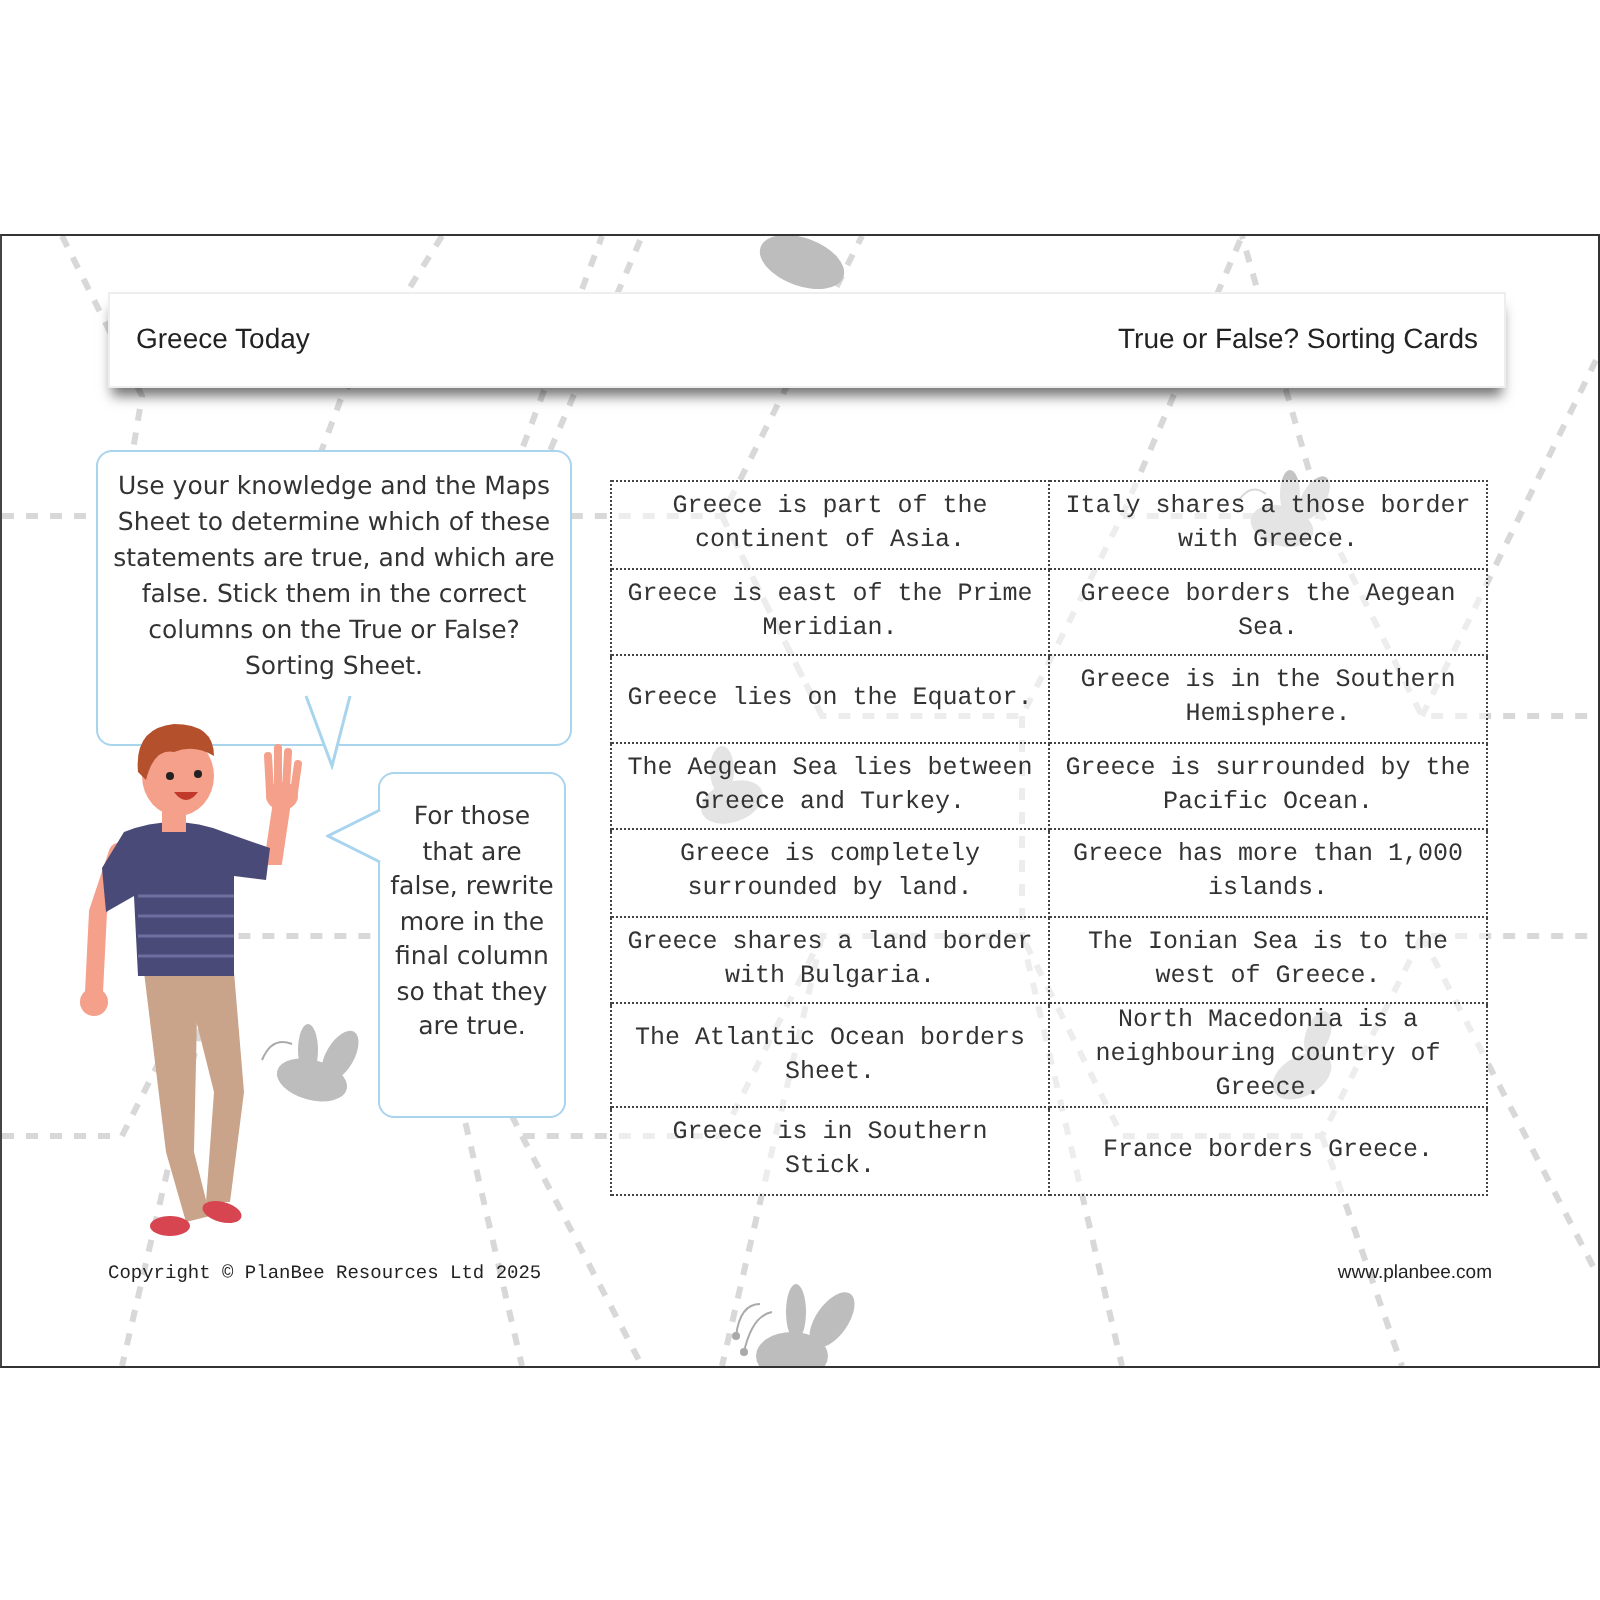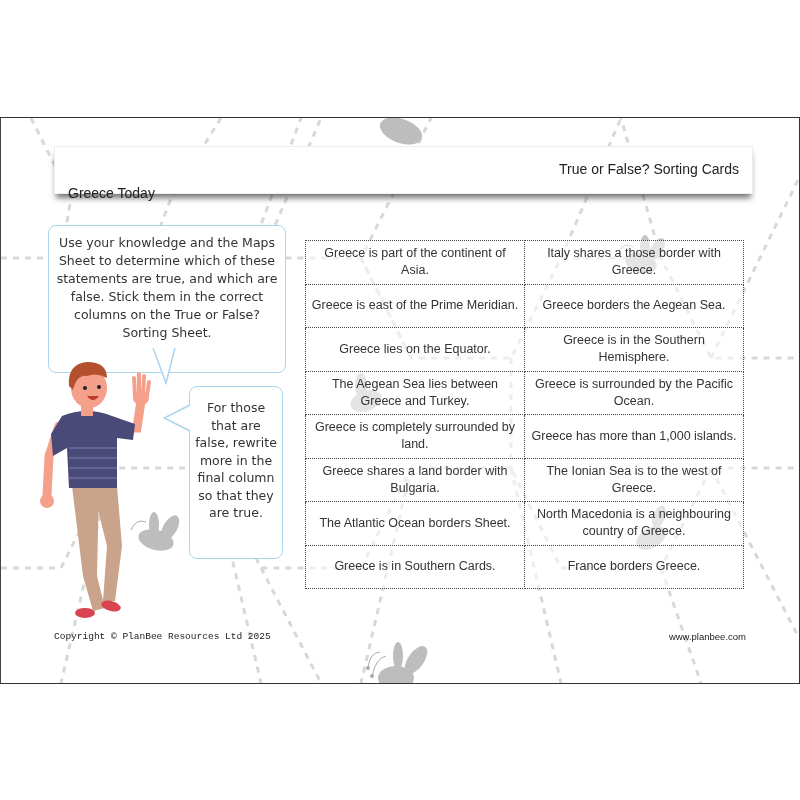--- a/index.html
+++ b/index.html
@@ -7,36 +7,36 @@
     .page {
       position: absolute; left: 0; top: 117px; width: 798px; height: 565px;
       border: 1px solid #333; border-left-color:#444; background: #fff; overflow: hidden;
     }
     .bg-pattern { position: absolute; left: 0; top: 0; width: 100%; height: 100%; }
     .header {
       position: absolute; left: 53px; top: 28px; width: 697px; height: 46px;
       background: #fff; box-shadow: 0 6px 6px -2px rgba(0,0,0,0.55);
       border: 1px solid #eee;
     }
-    .header-left { position: absolute; left: 13px; top: 14px; font-size: 14px; color: #222; font-family: "Liberation Sans", sans-serif; margin-top: 24px; }
+    .header-left { position: absolute; left: 13px; top: 14px; font-size: 14px; color: #222; font-family: "Liberation Sans", sans-serif; }
     .header-right { position: absolute; right: 13px; top: 14px; font-size: 14px; color: #222; font-family: "Liberation Sans", sans-serif; text-align: right; }
     .bubble {
       position: absolute; background: #fff; border: 1.5px solid #a9d4ee; border-radius: 8px;
       color: #333; text-align: center; font-family: "DejaVu Sans", sans-serif;
     }
     .bubble1 { left: 47px; top: 107px; width: 238px; height: 148px; font-size: 12.5px; line-height: 18px; padding: 8px 4px; box-sizing: border-box; }
     .bubble2 { left: 188px; top: 268px; width: 94px; height: 173px; font-size: 12.5px; line-height: 17.5px; padding: 12px 4px; box-sizing: border-box; }
     .tail { position: absolute; }
     .cards {
       position: absolute; left: 304px; top: 122px; width: 439px; border-collapse: collapse;
       background: rgba(255,255,255,0.55);
     }
     .cards td {
       border: 1px dotted #444; width: 50%; height: 42.5px; text-align: center; vertical-align: middle;
-      font-size: 12.5px; line-height: 17px; color: #333; padding: 0 4px; font-family: Liberation Sans, sans-serif; margin-top: 48px;
+      font-size: 12.5px; line-height: 17px; color: #333; padding: 0 4px; font-family: Liberation Mono, monospace; margin-top: 48px;
     }
     .footer-left { position: absolute; left: 53px; top: 513px; font-size: 9.5px; color: #222; font-family: Liberation Mono, monospace; }
     .footer-right { position: absolute; right: 53px; top: 513px; font-size: 9.5px; color: #222; font-family: "Liberation Sans", sans-serif; margin-left: 38px; }
     .character { position: absolute; left: 36px; top: 238px; width: 120px; height: 265px; }
     .bee { position: absolute; }
   </style>
 </head>
 <body>
 
 <div class="page">
@@ -172,21 +172,21 @@
       </tr>
       <tr>
         <td>Greece shares a land border with Bulgaria.</td>
         <td>The Ionian Sea is to the west of Greece.</td>
       </tr>
       <tr>
         <td>The Atlantic Ocean borders Sheet.</td>
         <td>North Macedonia is a neighbouring country of Greece.</td>
       </tr>
       <tr>
-        <td>Greece is in Southern Cards.</td>
+        <td>Greece is in Southern Stick.</td>
         <td>France borders Greece.</td>
       </tr>
     </tbody>
   </table>
 
   <div class="footer-left">Copyright © PlanBee Resources Ltd 2025</div>
   <div class="footer-right">www.planbee.com</div>
 </div>
 
 </body></html>

